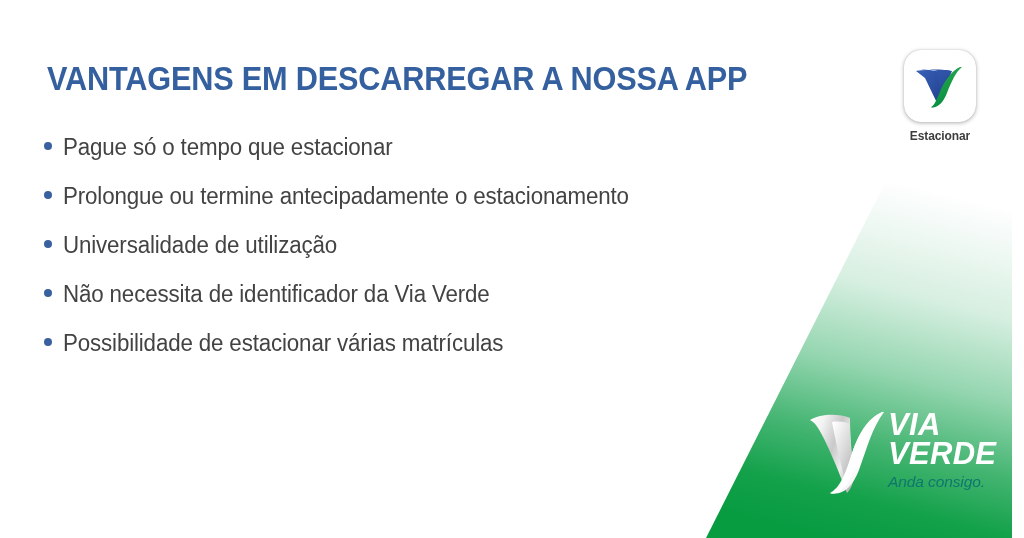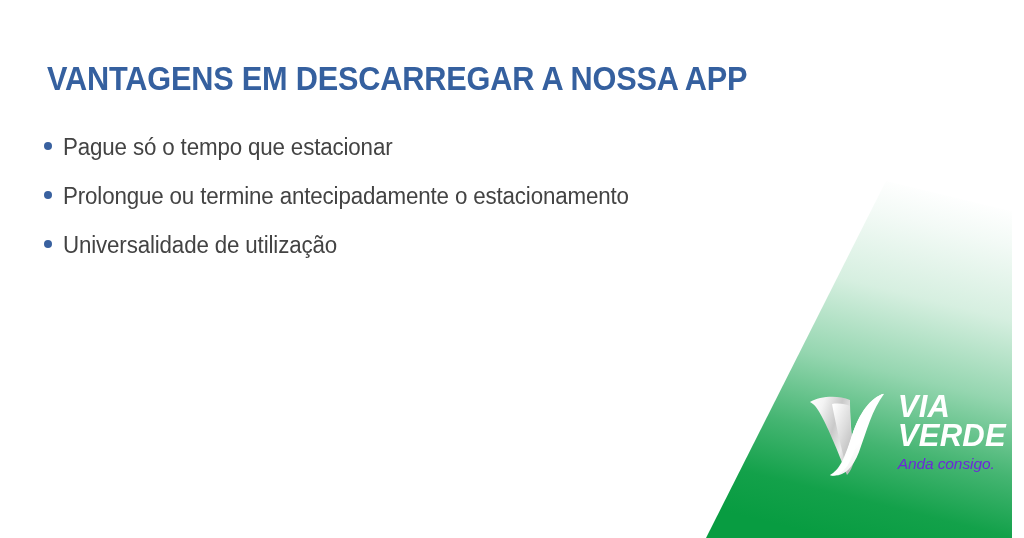--- a/index.html
+++ b/index.html
@@ -103,26 +103,25 @@
     font-weight: bold;
     color: #3d3d3d;
     font-family: "Liberation Sans", sans-serif;
     letter-spacing: -0.1px;
   }
 
   
   #viaverde-logo {
     position: absolute;
     left: 806px;
-    top: 380px;
+    top: 398px;
     width: 200px;
     height: 106px;
     display: flex;
     align-items: flex-start;
-    justify-content: space-between;
   }
   #vv-mark {
     width: 80px;
     height: 106px;
     flex: 0 0 auto;
   }
   #vv-wordmark {
     margin-left: 2px;
     padding-top: 12px;
     color: #ffffff;
@@ -136,21 +135,21 @@
     letter-spacing: 0.3px;
     color: #ffffff;
   }
   #vv-tagline {
     font-family: "Liberation Sans", sans-serif;
     font-style: italic;
     font-size: 15.5px;
     line-height: 20px;
     margin-top: 4px;
     letter-spacing: -0.1px;
-    color: #6d28d9;
+    color: #0f766e;
   }
 </style>
 </head>
 <body>
 
 <div id="slide">
 
   <svg id="green-wedge" viewBox="0 0 1024 538" preserveAspectRatio="none" aria-hidden="true">
     <defs>
       <linearGradient id="wedgeGrad" x1="0.62" y1="0" x2="0.40" y2="1">
@@ -174,22 +173,53 @@
       <span class="bullet-text">Pague só o tempo que estacionar</span>
     </li>
     <li class="bullet-item">
       <span class="bullet-dot"></span>
       <span class="bullet-text">Prolongue ou termine antecipadamente o estacionamento</span>
     </li>
     <li class="bullet-item">
       <span class="bullet-dot"></span>
       <span class="bullet-text">Universalidade de utilização</span>
     </li>
+    <li class="bullet-item">
+      <span class="bullet-dot"></span>
+      <span class="bullet-text">Não necessita de identificador da Via Verde</span>
+    </li>
+    <li class="bullet-item">
+      <span class="bullet-dot"></span>
+      <span class="bullet-text">Possibilidade de estacionar várias matrículas</span>
+    </li>
   </ul>
 
+  <div id="app-icon-block">
+    <div id="app-icon-tile">
+      <svg width="72" height="72" viewBox="0 0 72 72" aria-hidden="true">
+        <defs>
+          <linearGradient id="icoBlue" x1="0" y1="0" x2="1" y2="1">
+            <stop offset="0" stop-color="#3A63B8"></stop>
+            <stop offset="1" stop-color="#21408F"></stop>
+          </linearGradient>
+          <linearGradient id="icoGreen" x1="0" y1="0" x2="0.3" y2="1">
+            <stop offset="0" stop-color="#2EA84E"></stop>
+            <stop offset="1" stop-color="#059040"></stop>
+          </linearGradient>
+        </defs>
+
+        <path d="M12 21 C18 19 27 19 33 21 C33 30 34 40 37 49 C41 38 45 28 48 21 C42 19 18 19 12 21 Z" fill="url(#icoBlue)"></path>
+        <path d="M12 21 C19 19.5 28 19.5 34 21.5 L37 50 L34 55 L21 28 Z" fill="url(#icoBlue)"></path>
+
+        <path d="M56 17 C48 21 40 31 35 44 C32 51 30 56 27 57 C34 58 39 53 43 43 C48 30 52 22 58 17 Z" fill="url(#icoGreen)"></path>
+        <path d="M58 16.5 C50 19 42 28 37 41 C33 51 31 56 27 57.3 C29.5 58.2 33 57 36 52 C40 44 43 33 48 25 C51.5 20 55 17.5 58 16.5 Z" fill="url(#icoGreen)"></path>
+      </svg>
+    </div>
+    <div id="app-icon-label">Estacionar</div>
+  </div>
 
   <div id="viaverde-logo">
     <svg id="vv-mark" viewBox="0 0 80 106" aria-hidden="true">
       <defs>
         <linearGradient id="vvSilver" x1="0" y1="0" x2="1" y2="0.6">
           <stop offset="0.00" stop-color="#ffffff"></stop>
           <stop offset="0.25" stop-color="#f3f3f3"></stop>
           <stop offset="0.55" stop-color="#c9c9c9"></stop>
           <stop offset="0.80" stop-color="#ededed"></stop>
           <stop offset="1.00" stop-color="#bdbdbd"></stop>

